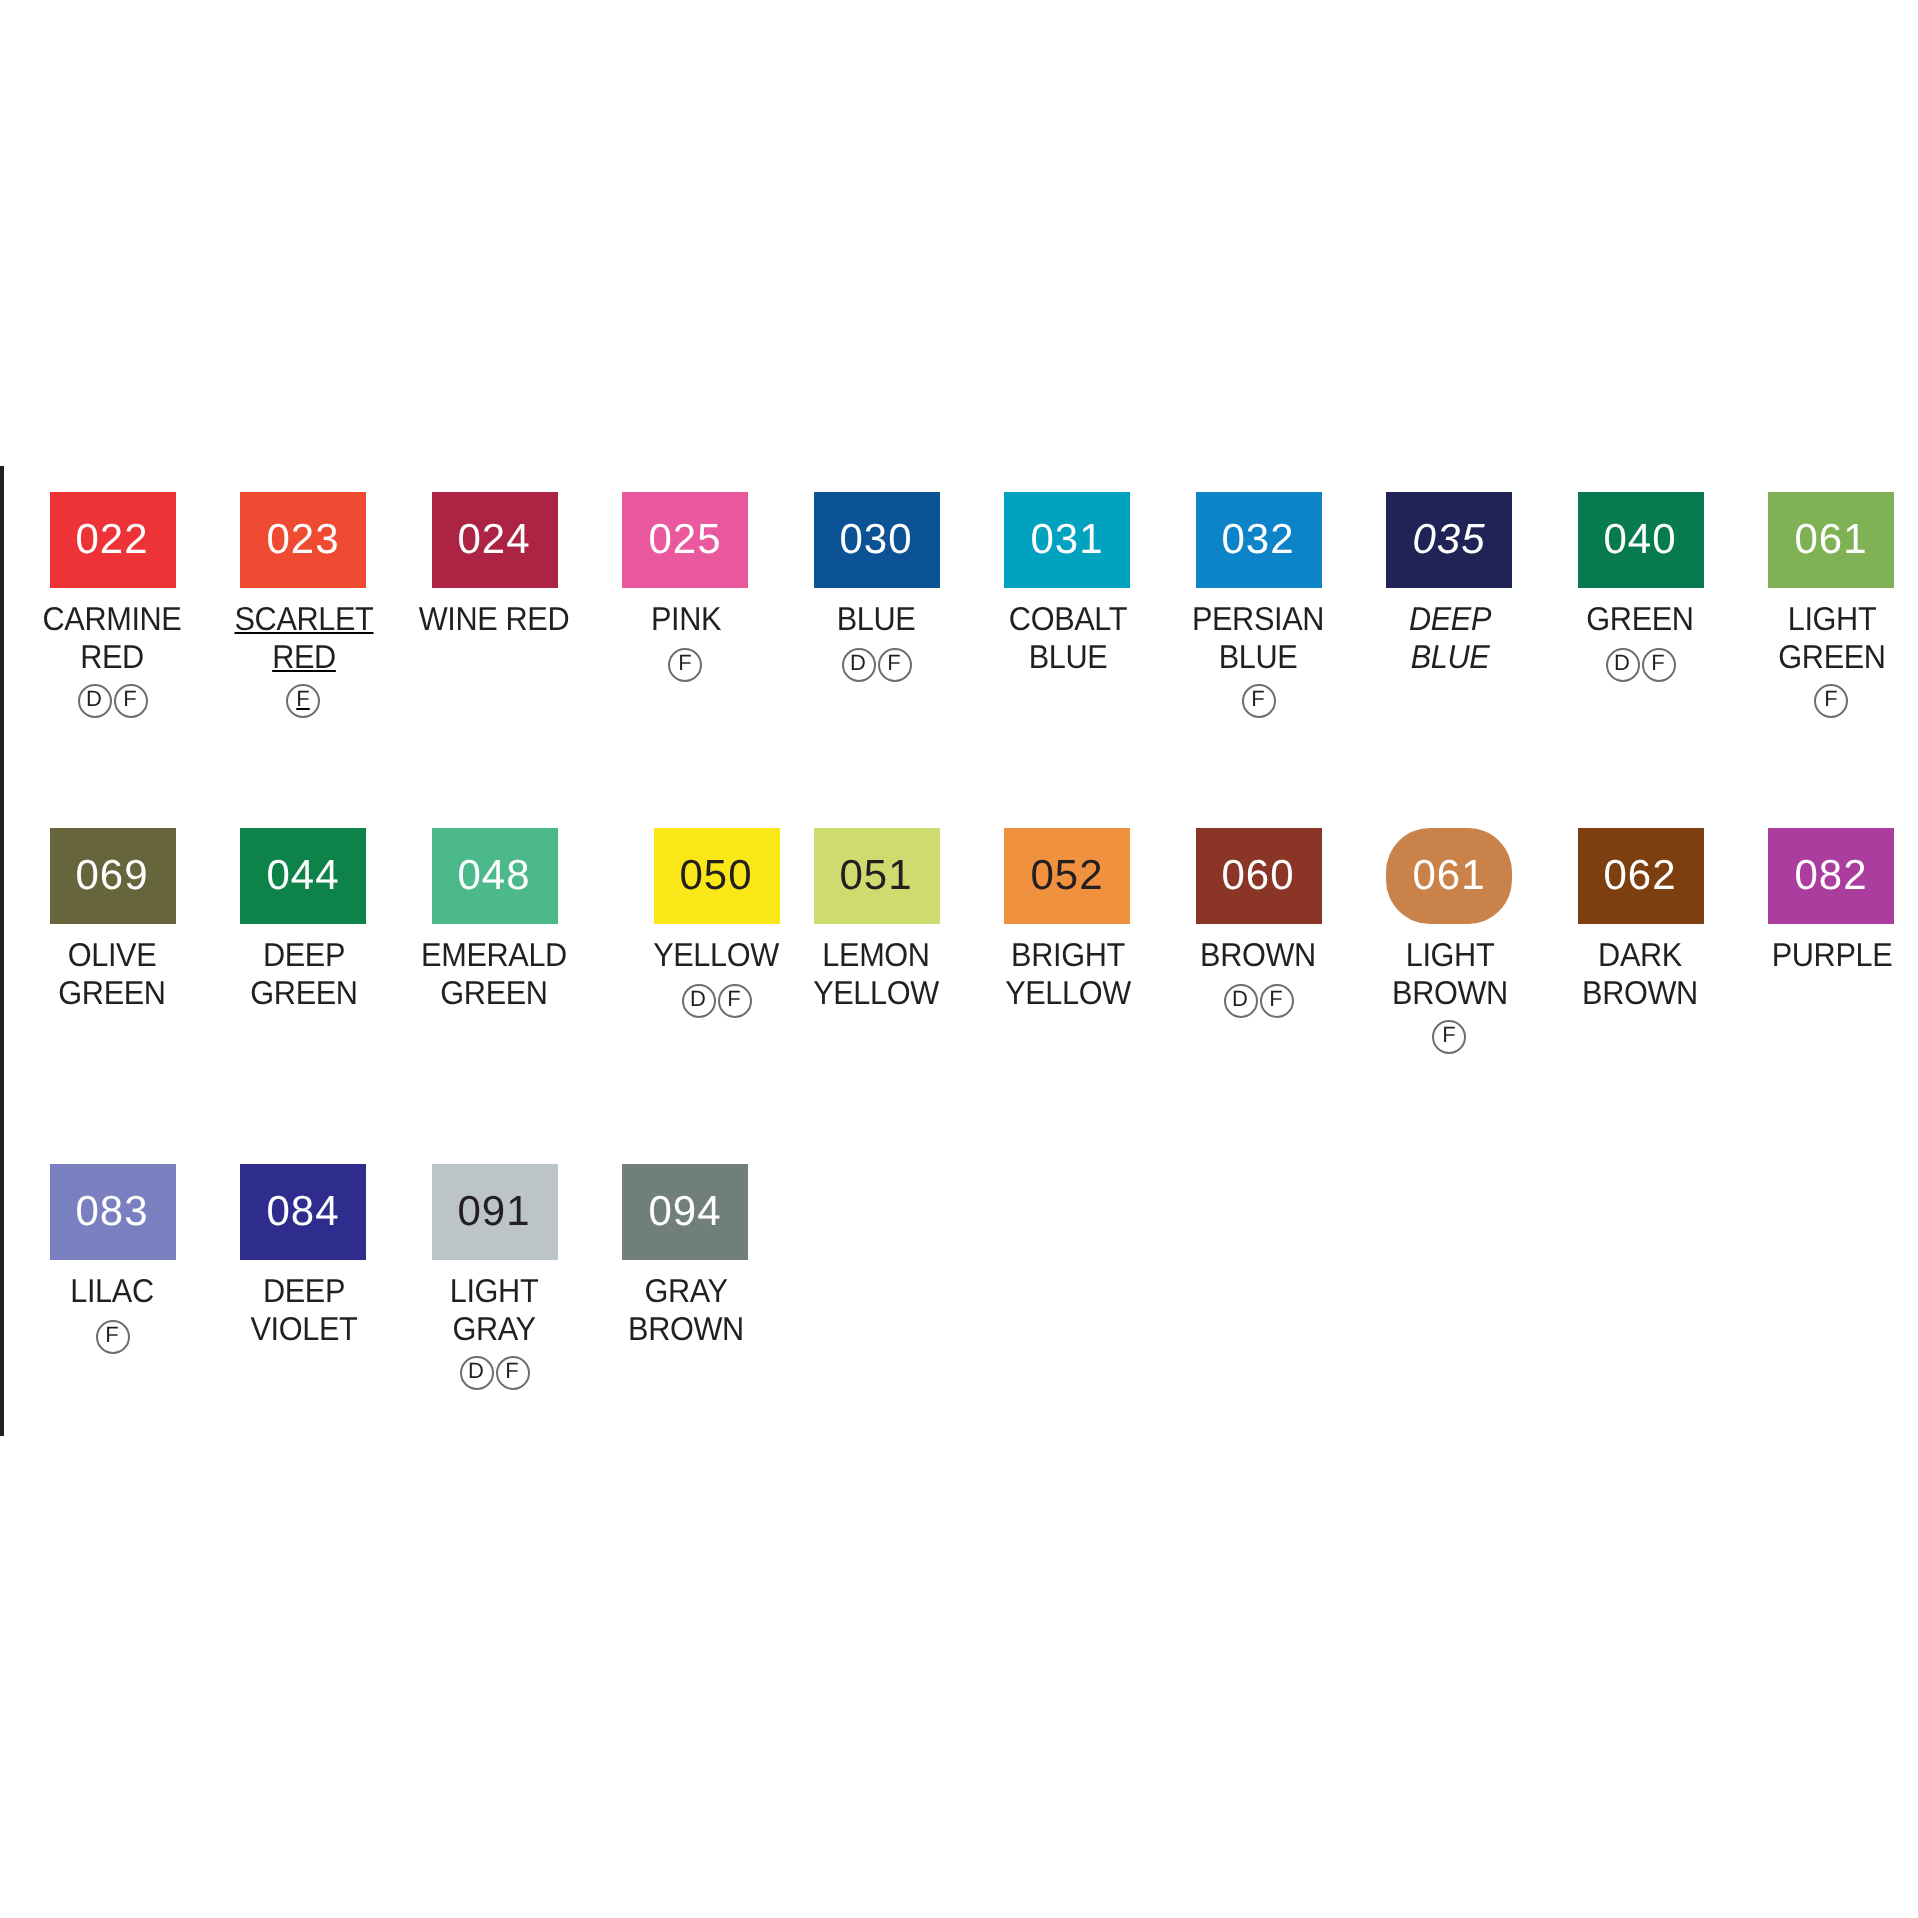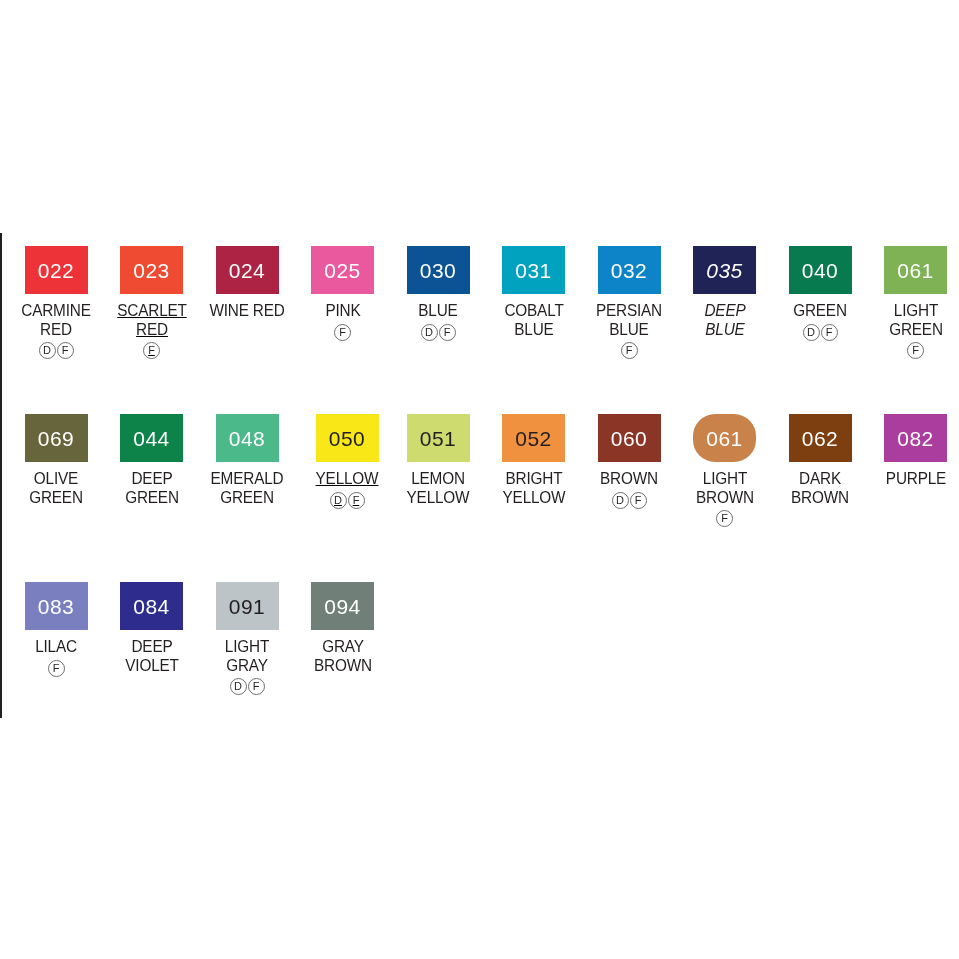--- a/index.html
+++ b/index.html
@@ -231,21 +231,21 @@
           <div class="badges"></div>
         </div>
         <div class="swatch-cell" style="left: 199px;">
           <div class="swatch-chip" style="background: rgb(75, 185, 138);">
             <div class="swatch-code code-light">048</div>
           </div>
           <div class="swatch-name">EMERALD
 GREEN</div>
           <div class="badges"></div>
         </div>
-        <div class="swatch-cell" style="left: 299px; text-decoration: underline;">
+        <div class="swatch-cell" style="left: 310px;">
           <div class="swatch-chip" style="background: rgb(249, 231, 24);">
             <div class="swatch-code code-dark">050</div>
           </div>
           <div class="swatch-name">YELLOW</div>
           <div class="badges">
             <span class="badge">D</span>
             <span class="badge">F</span>
           </div>
         </div>
         <div class="swatch-cell" style="left: 390px;">

